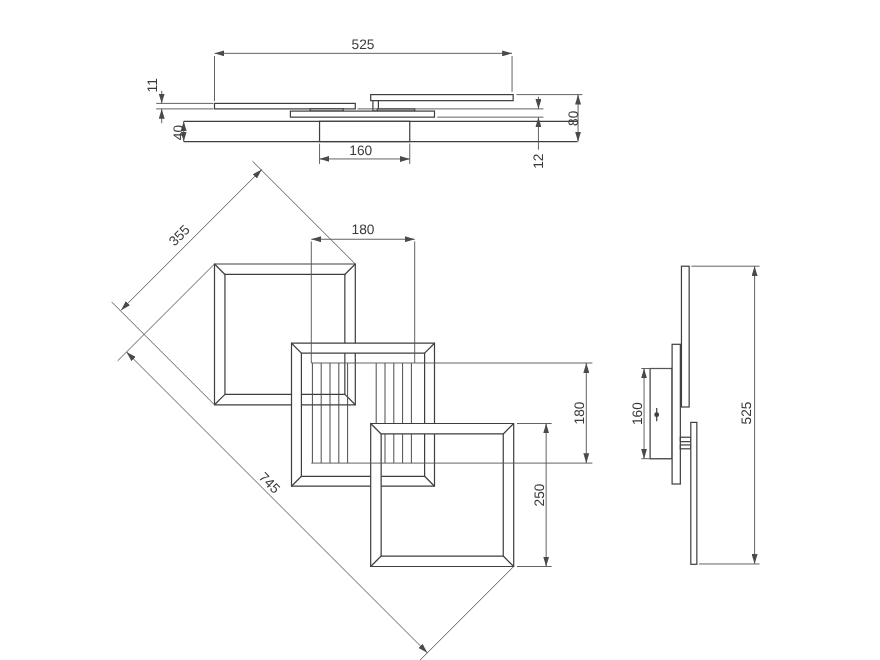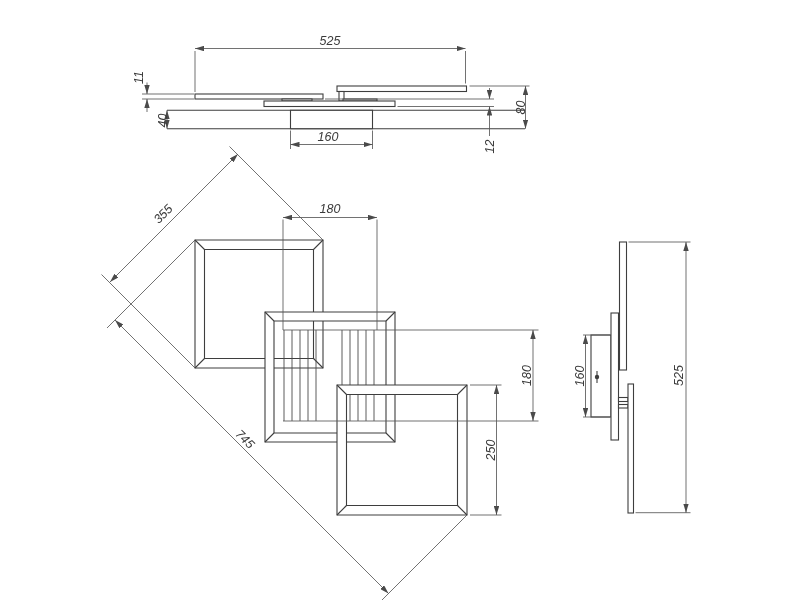--- a/index.html
+++ b/index.html
@@ -1,16 +1,16 @@
 <!DOCTYPE html>
 <html><head>
 <meta charset="utf-8">
 <style>
   html,body{margin:0;padding:0;background:#ffffff;}
-  .stage{width:800px;height:600px;position:relative;background:#fff;overflow:hidden;font-style:italic;}
+  .stage{width:800px;height:600px;position:relative;background:#fff;overflow:hidden;}
   svg{display:block;}
   .geo{fill:#ffffff;stroke:#3e3e3e;stroke-width:1.1;}
   .geoline{stroke:#3e3e3e;stroke-width:1.1;fill:none;}
   .hatch{stroke:#4a4a4a;stroke-width:0.9;fill:none;}
   .dim{stroke:#585858;stroke-width:0.85;fill:none;}
   .lbl{font-family:"Liberation Sans",sans-serif;font-size:12.5px;fill:#3a3a3a;}
   .mid{text-anchor:middle;}
 </style>
 </head>
 <body>

